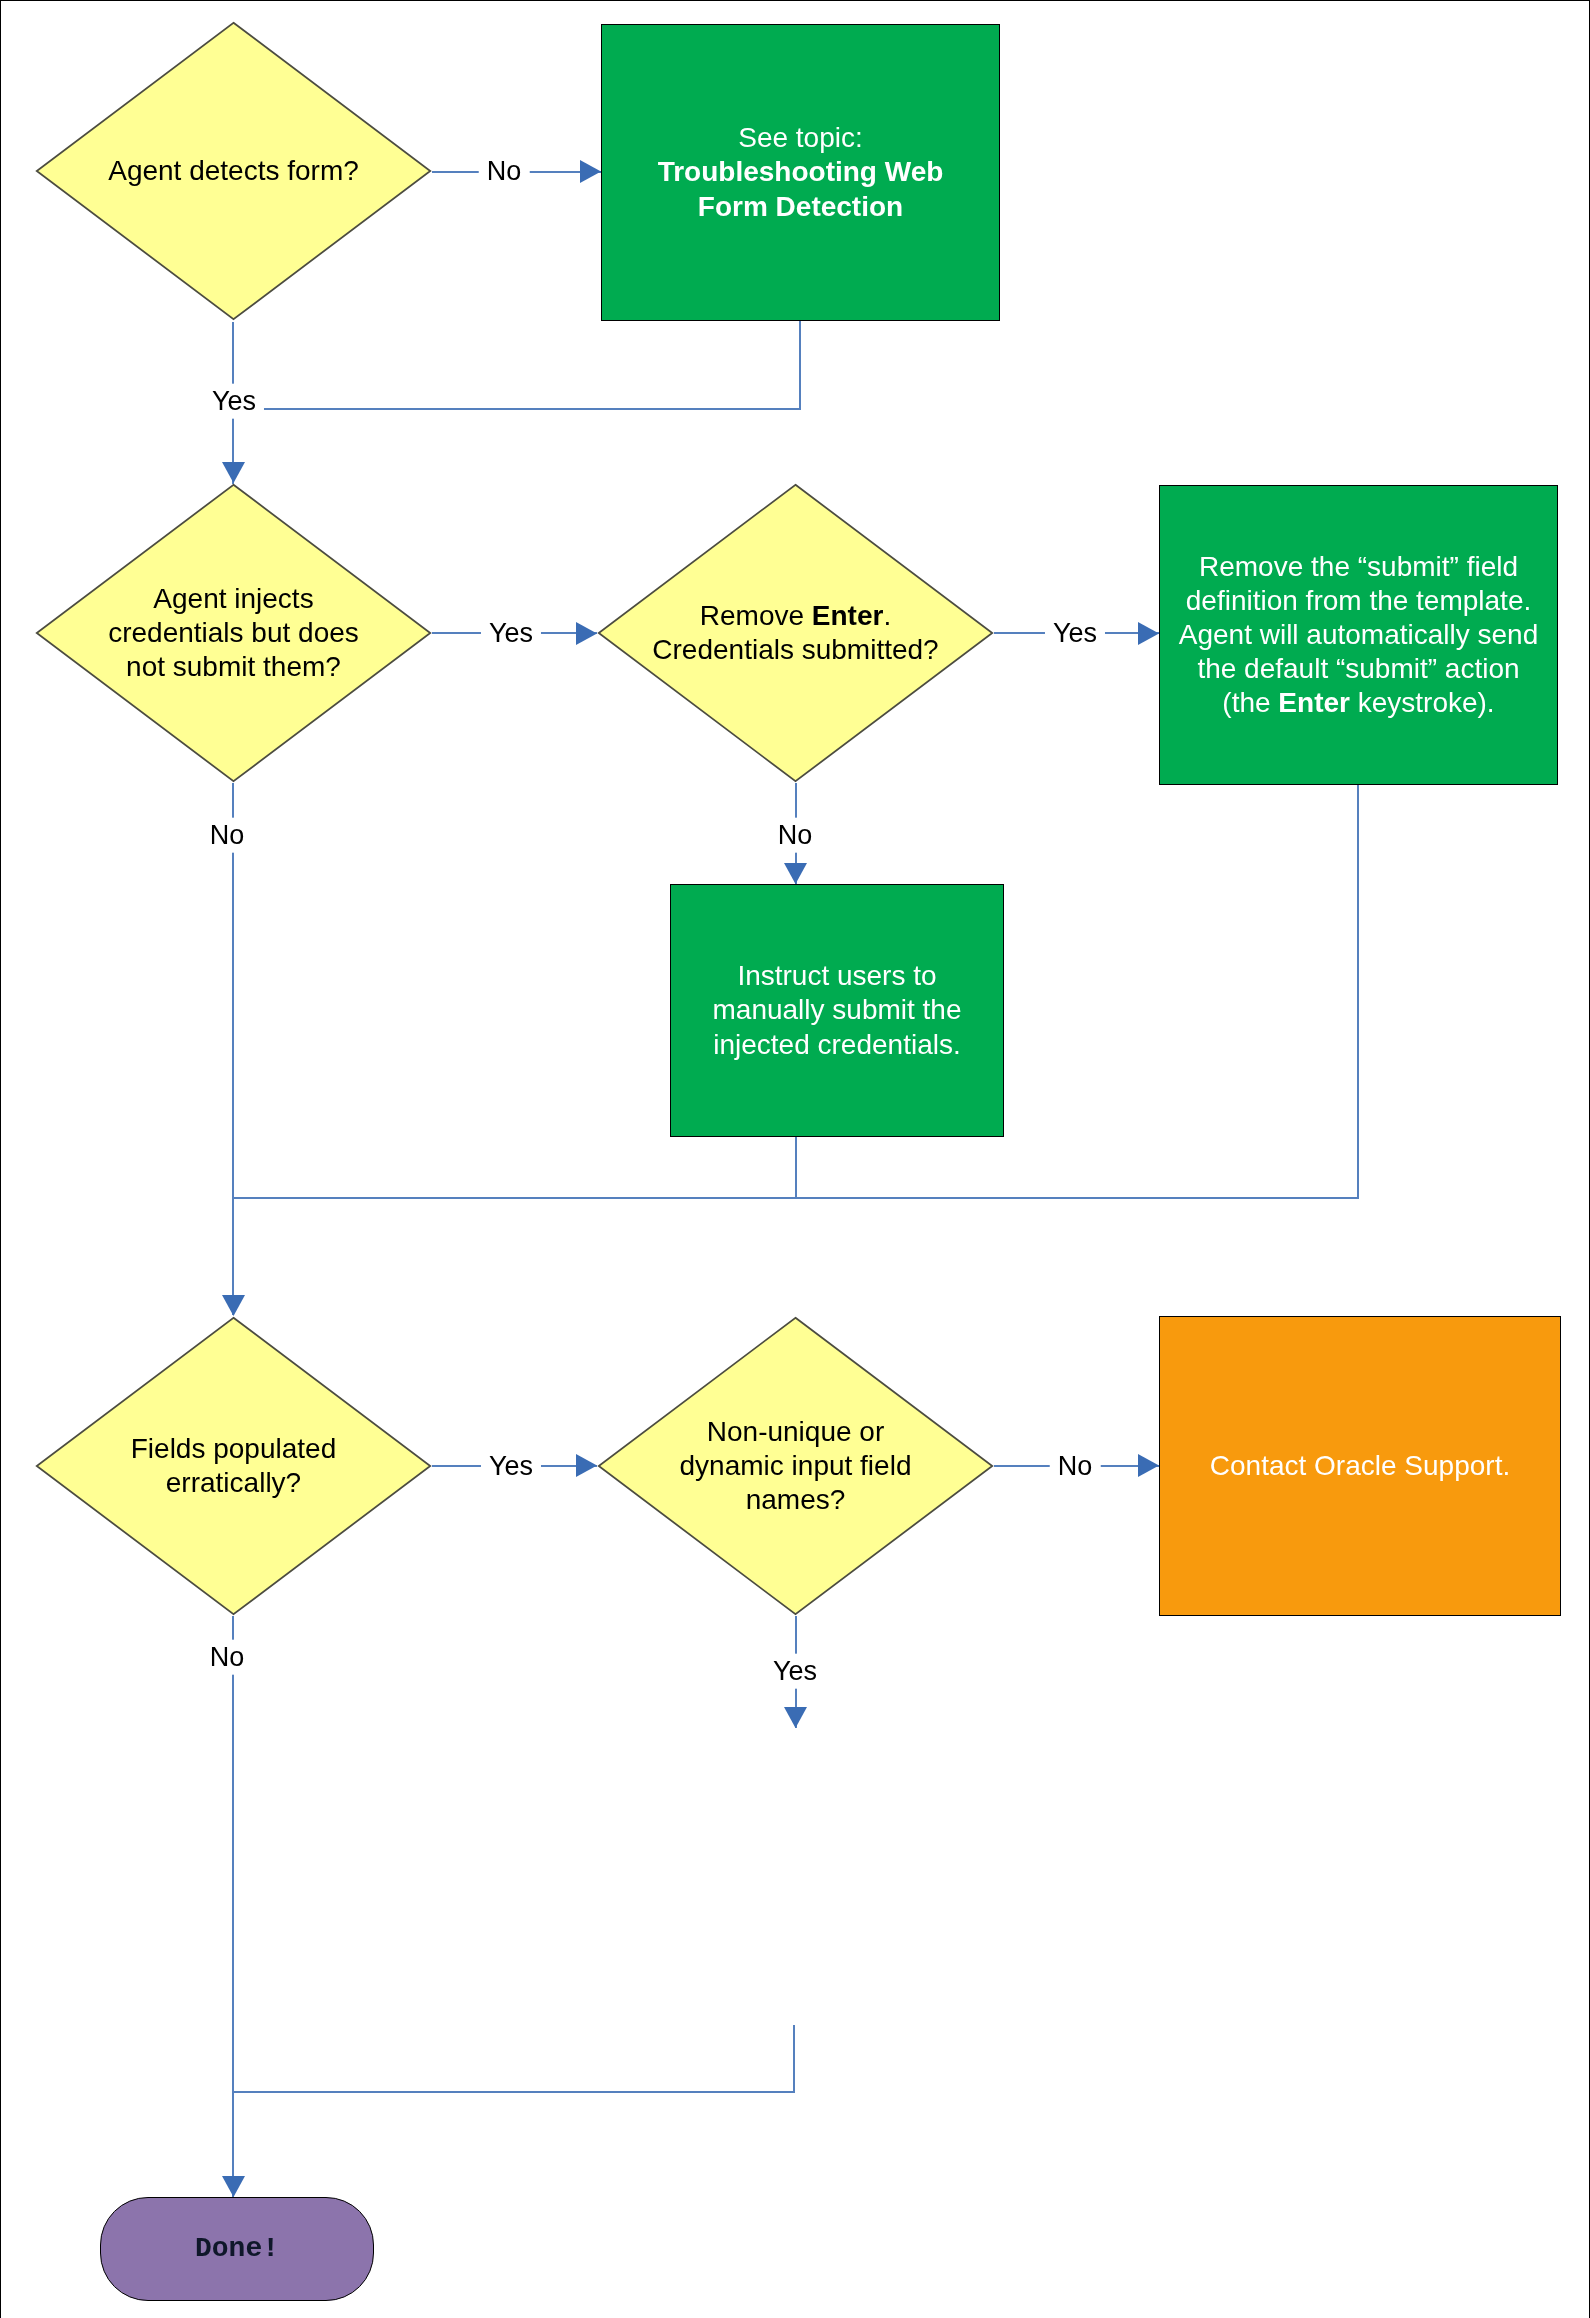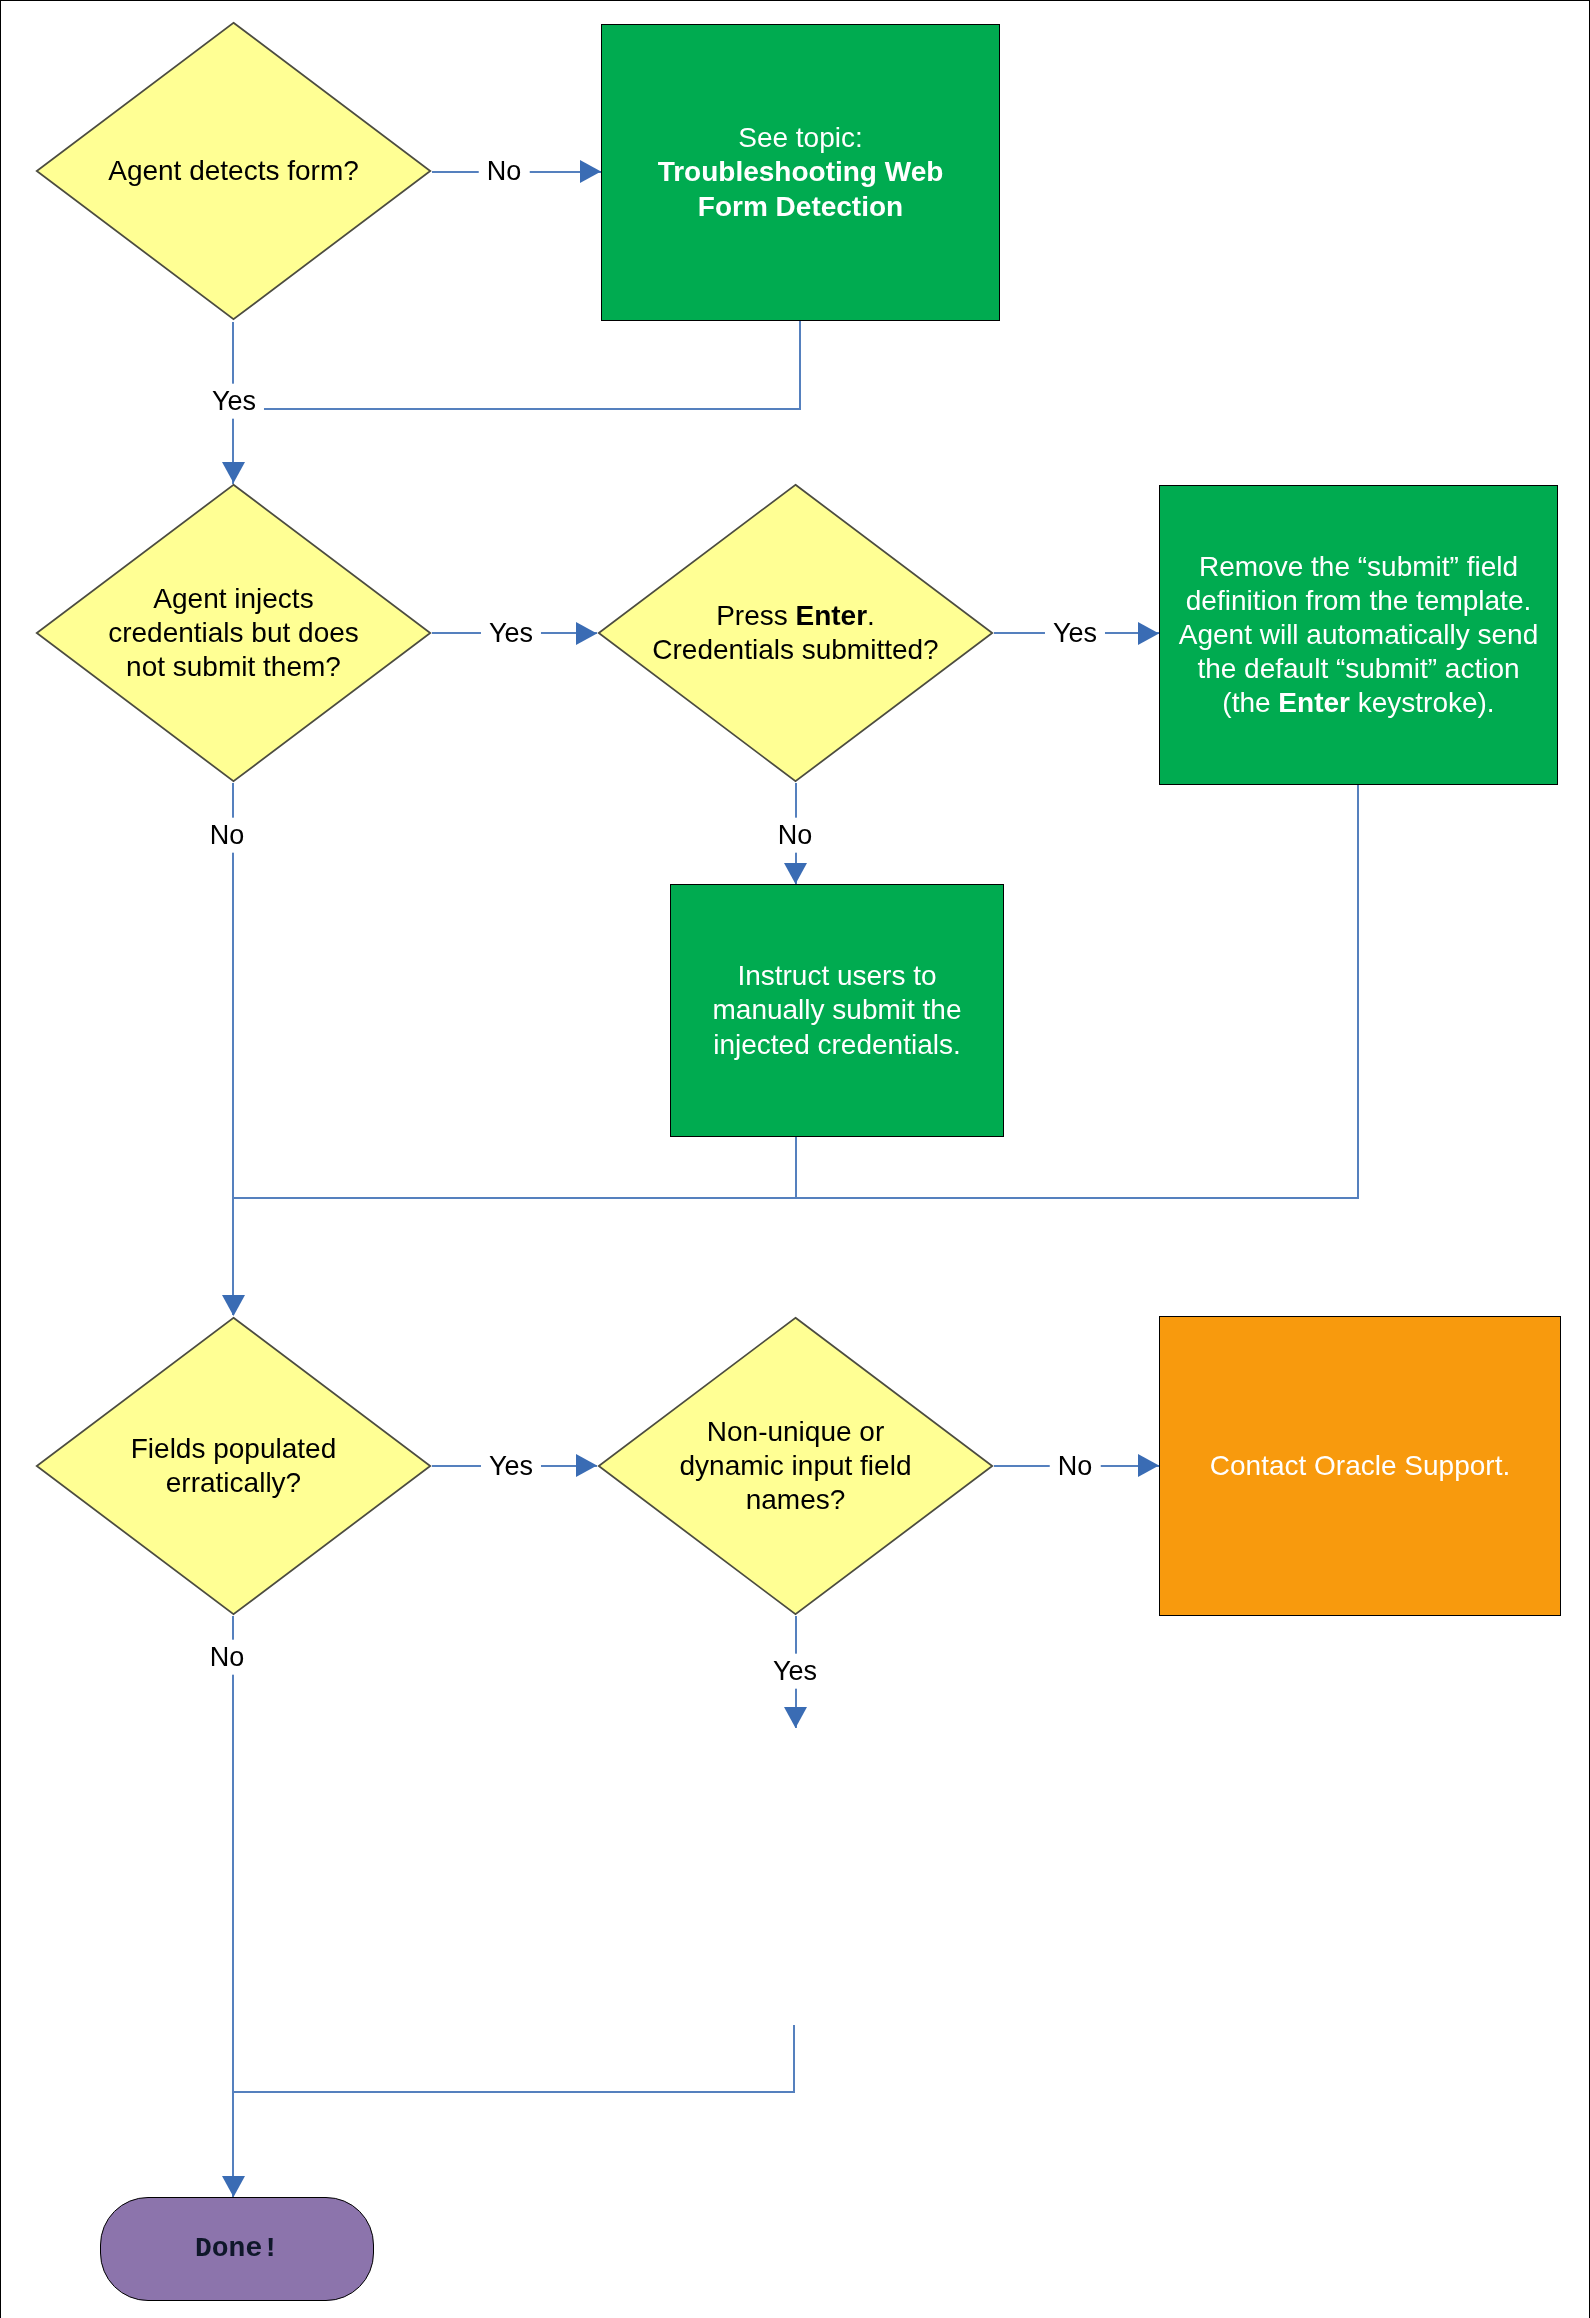--- a/index.html
+++ b/index.html
@@ -77,21 +77,21 @@
     </svg>
     <div class="node-text">Agent injects
 credentials but does
 not submit them?</div>
   </div>
 
   <div class="node diamond" style="left:596px;top:482px;width:397px;height:300px;">
     <svg viewBox="0 0 450 340" preserveAspectRatio="none">
       <polygon points="225,2 448,170 225,338 2,170" fill="#FFFF94" stroke="#4C4C40" stroke-width="2"></polygon>
     </svg>
-    <div class="node-text"><span>Press </span><span class="bold">Enter</span><span>.
+    <div class="node-text"><span>Remove </span><span class="bold">Enter</span><span>.
 Credentials submitted?</span></div>
   </div>
 
   <div class="node diamond" style="left:34px;top:1315px;width:397px;height:300px;">
     <svg viewBox="0 0 450 340" preserveAspectRatio="none">
       <polygon points="225,2 448,170 225,338 2,170" fill="#FFFF94" stroke="#4C4C40" stroke-width="2"></polygon>
     </svg>
     <div class="node-text">Fields populated
 erratically?</div>
   </div>

